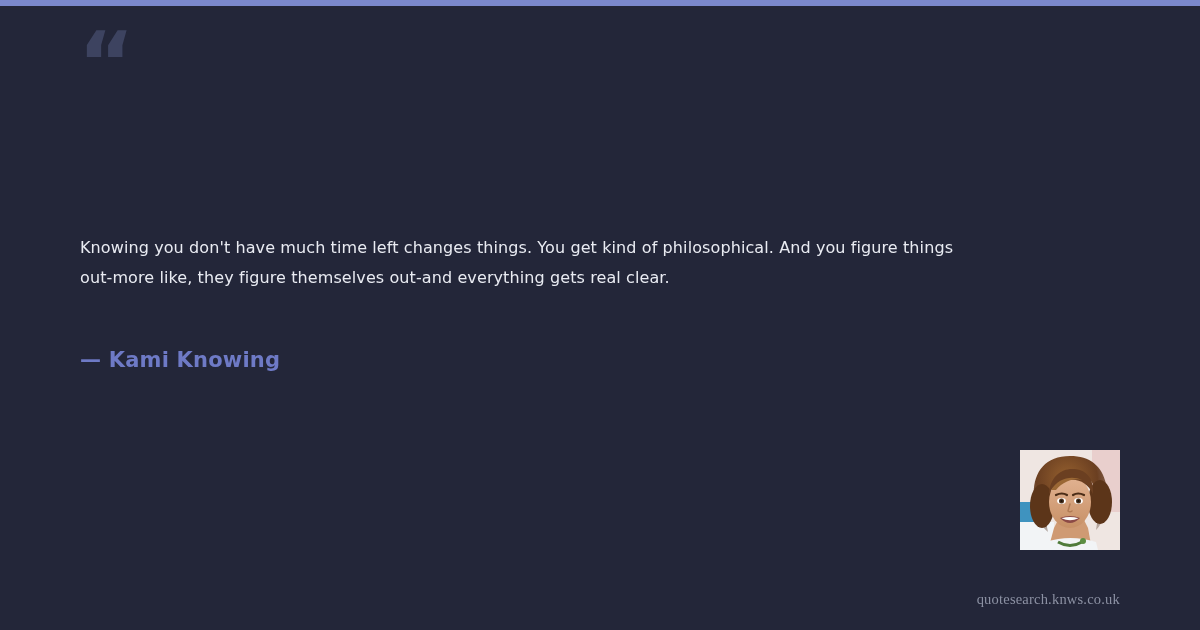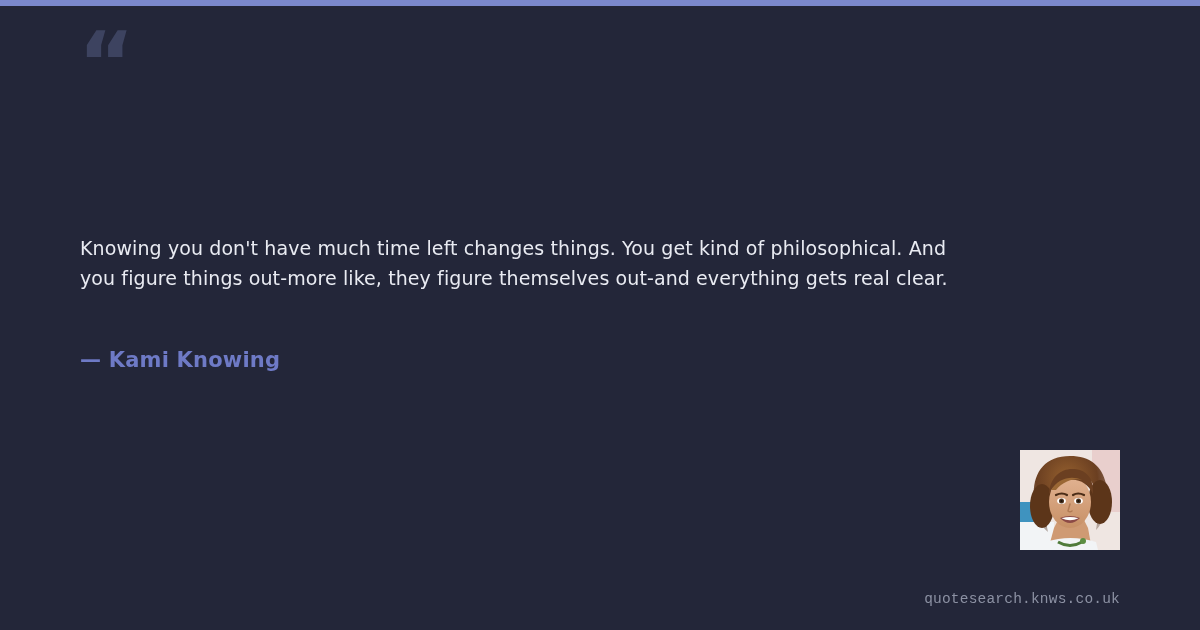--- a/index.html
+++ b/index.html
@@ -47,21 +47,21 @@
   .quote-body {
     position: absolute;
     left: 80px;
     top: 233px;
     width: 880px;
   }
 
   .quote-text {
     margin: 0;
     font-family: "DejaVu Sans", sans-serif;
-    font-size: 19px;
+    font-size: 16px;
     font-weight: 400;
     line-height: 30px;
     color: #e9ebf2;
     letter-spacing: 0.1px;
   }
 
   .quote-attribution {
     margin: 0;
     position: absolute;
     left: 80px;
@@ -86,21 +86,21 @@
   .author-photo-frame svg {
     display: block;
     width: 100px;
     height: 100px;
   }
 
   .site-watermark {
     position: absolute;
     right: 80px;
     top: 591px;
-    font-family: Liberation Mono, monospace;
+    font-family: Liberation Serif, serif;
     font-size: 14.5px;
     font-weight: 400;
     color: #8c91a3;
     letter-spacing: 0.2px;
     text-align: right;
   }
 </style>
 </head>
 <body>
 

